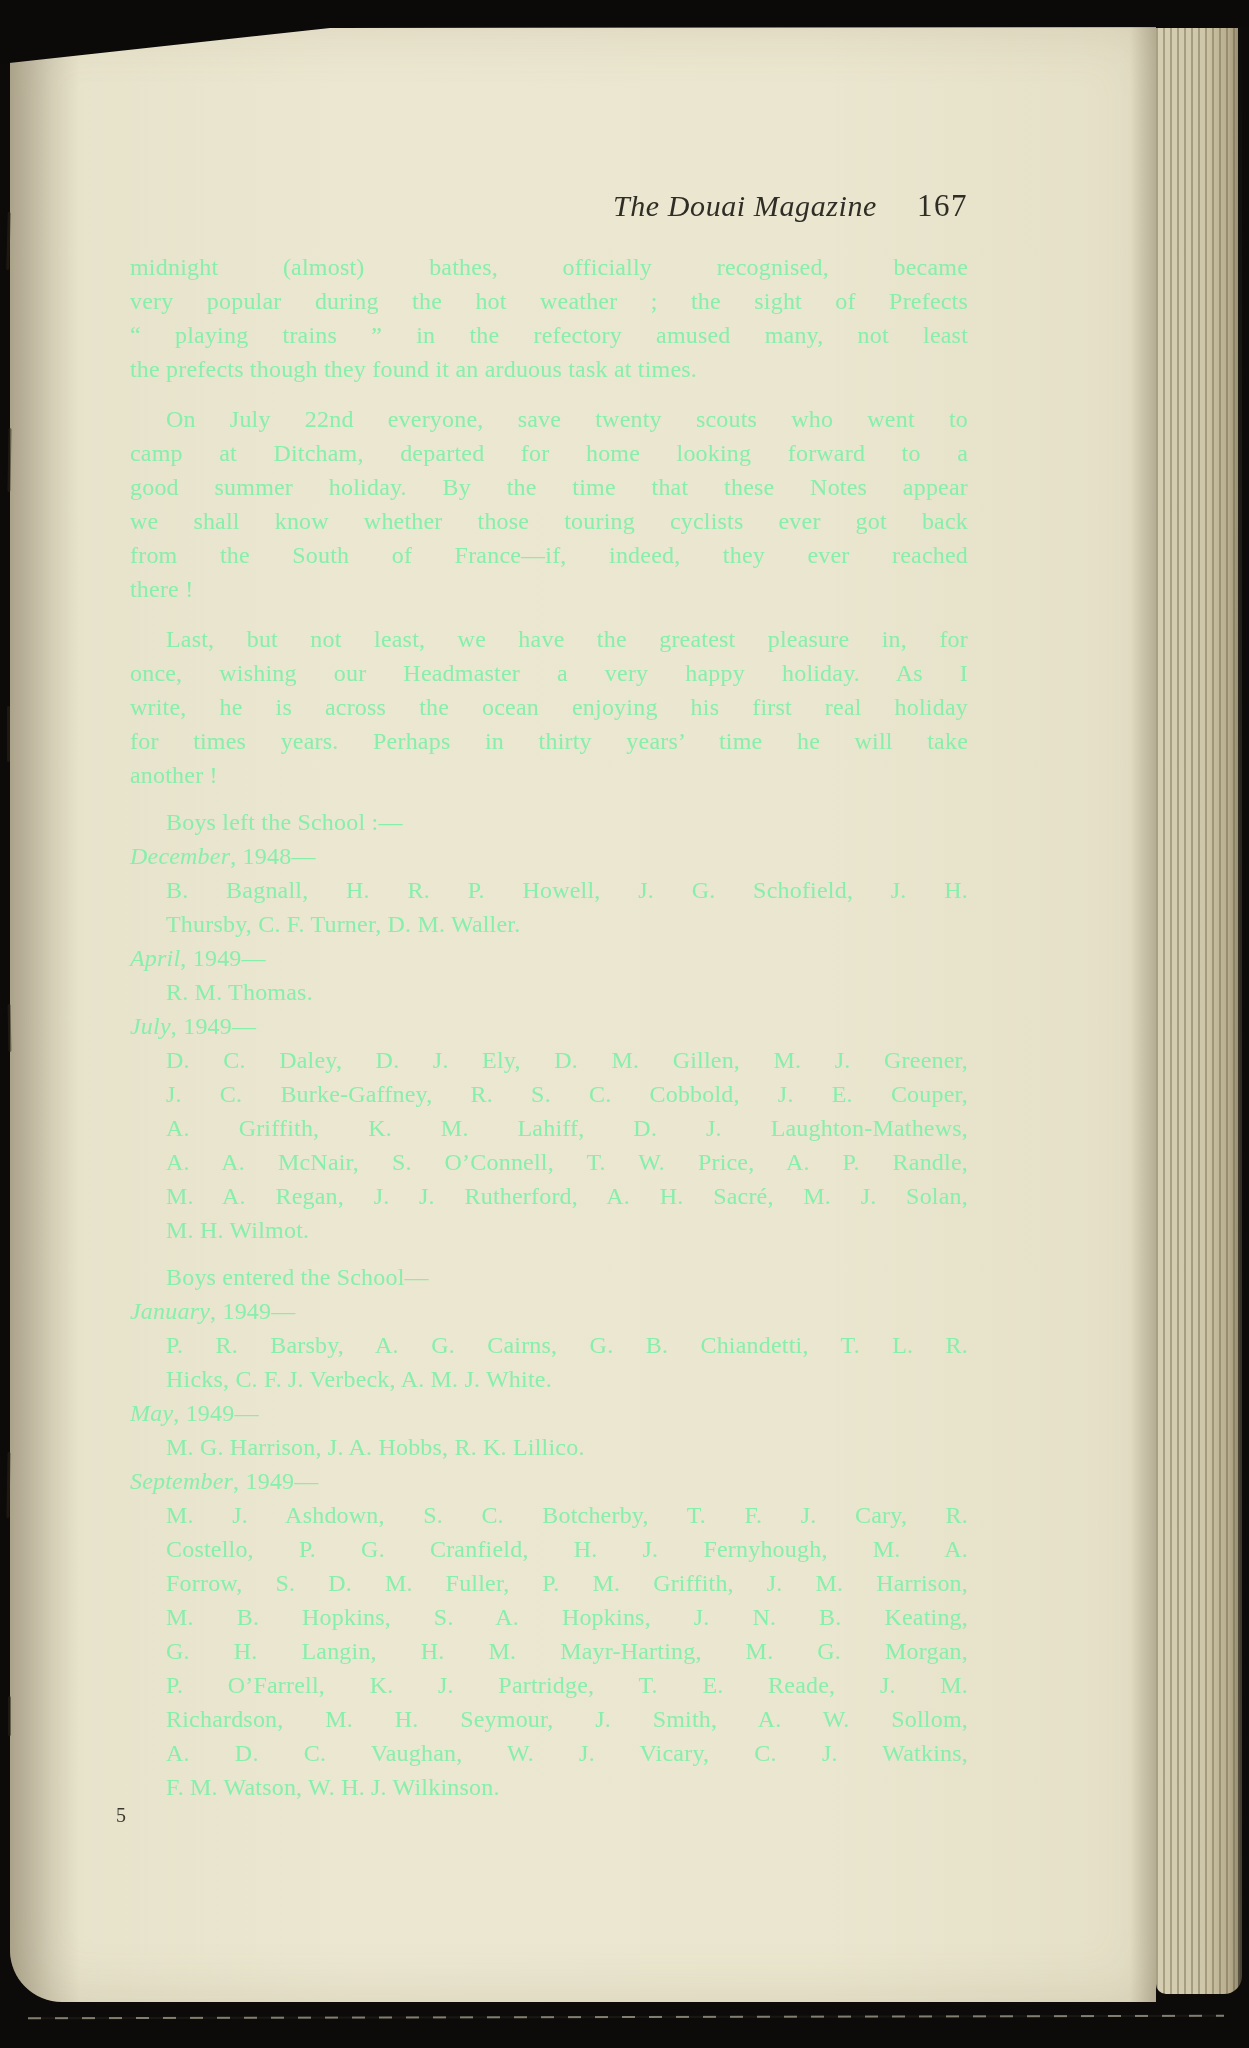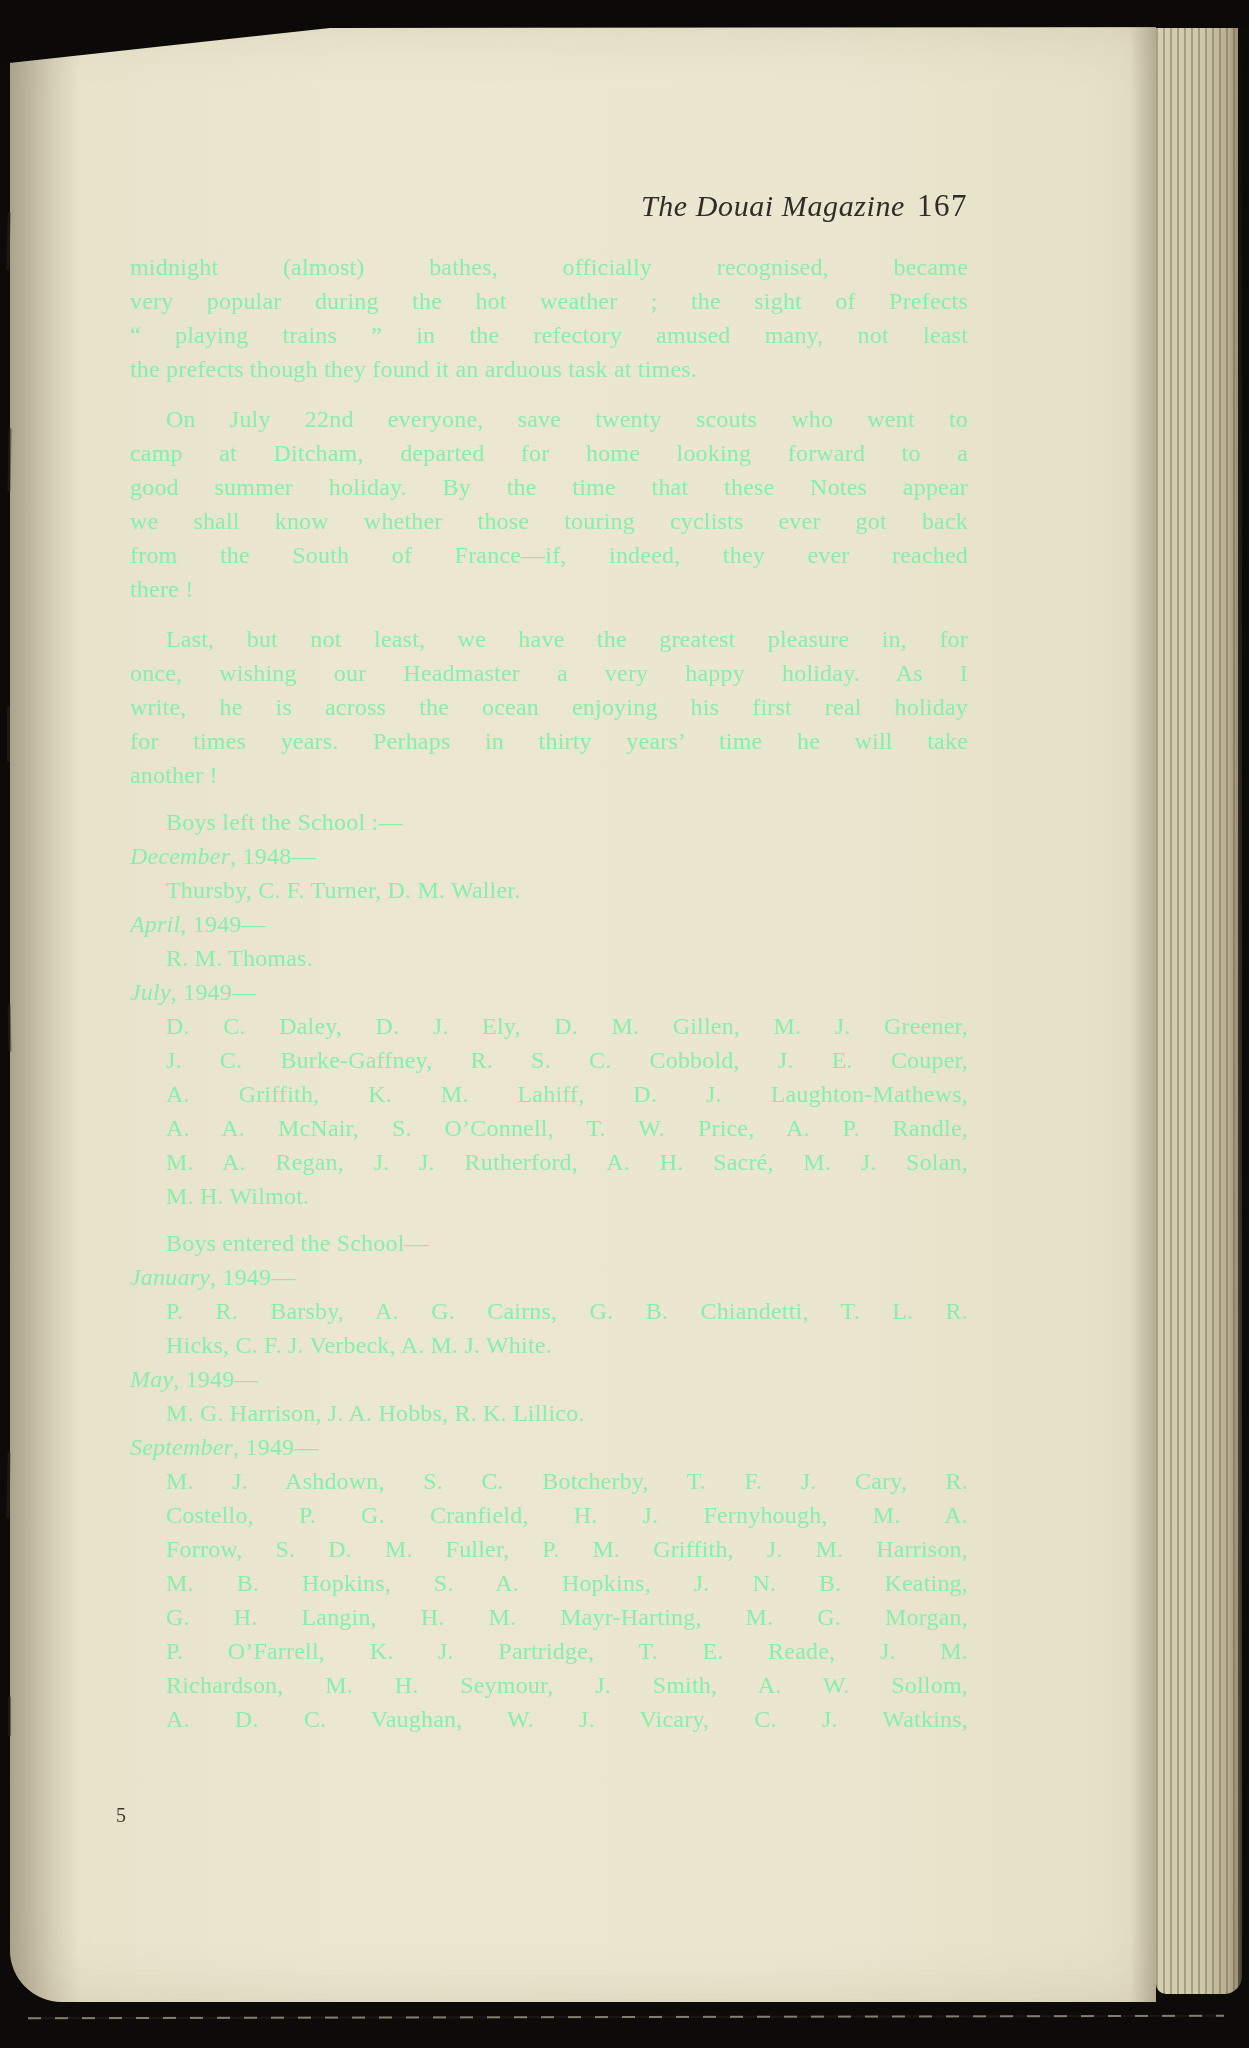--- a/index.html
+++ b/index.html
@@ -54,21 +54,21 @@
   .tick{position:absolute;background:rgba(44,38,26,.55);border-radius:2px;}
   .tick.t1{left:7px;top:212px;width:3px;height:58px;transform:rotate(1.5deg);}
   .tick.t2{left:8px;top:428px;width:3px;height:64px;transform:rotate(1deg);}
   .tick.t3{left:7px;top:706px;width:3px;height:56px;}
   .tick.t4{left:8px;top:1004px;width:3px;height:48px;transform:rotate(-1deg);}
   .tick.t5{left:7px;top:1452px;width:3px;height:66px;transform:rotate(1deg);}
   .tick.t6{left:8px;top:1696px;width:3px;height:40px;}
   
   .running-head{
     position:absolute;left:130px;top:188px;width:838px;
-    display:flex;justify-content:flex-end;align-items:baseline;gap:12px;
+    display:flex;justify-content:flex-end;align-items:baseline;gap:40px;
     color:#2f2d26;
   }
   .running-head .journal{font-style:italic;font-size:30px;letter-spacing:.6px;}
   .running-head .folio{font-size:31px;letter-spacing:1.5px;font-weight:500;}
   
   .content{
     position:absolute;left:130px;top:250px;width:838px;
     font-size:24px;line-height:34px;color:#86efac;letter-spacing:.2px;
   }
   .line{white-space:normal;}
@@ -121,20 +121,21 @@
     <div class="para">
       <div class="line j indent">Last, but not least, we have the greatest pleasure in, for</div>
       <div class="line j">once, wishing our Headmaster a very happy holiday.  As I</div>
       <div class="line j">write, he is across the ocean enjoying his first real holiday</div>
       <div class="line j">for times years.  Perhaps in thirty years’ time he will take</div>
       <div class="line ">another !</div>
     </div>
     <div class="line indent section-heading">Boys left the School :—</div>
     <div class="line date-line"><span class="month">December</span><span>, 1948—</span></div>
     <div>
+      <div class="line indent j">B. Bagnall,  H.  R.  P.  Howell,   J.  G.  Schofield,  J. H.</div>
       <div class="line indent">Thursby,  C. F. Turner,  D. M. Waller.</div>
     </div>
     <div class="line date-line"><span class="month">April</span><span>, 1949—</span></div>
     <div>
       <div class="line indent">R. M. Thomas.</div>
     </div>
     <div class="line date-line"><span class="month">July</span><span>, 1949—</span></div>
     <div>
       <div class="line indent j">D. C. Daley,  D. J. Ely,  D. M. Gillen,  M. J. Greener,</div>
       <div class="line indent j">J. C. Burke-Gaffney,  R. S. C. Cobbold,  J. E. Couper,</div>
@@ -156,16 +157,17 @@
     <div class="line date-line"><span class="month">September</span><span>, 1949—</span></div>
     <div>
       <div class="line indent j">M. J. Ashdown,  S. C. Botcherby,  T. F. J. Cary,  R.</div>
       <div class="line indent j">Costello,  P. G. Cranfield,  H. J. Fernyhough,  M. A.</div>
       <div class="line indent j">Forrow,  S. D. M. Fuller,  P. M. Griffith,  J. M. Harrison,</div>
       <div class="line indent j">M. B. Hopkins,  S. A. Hopkins,  J. N. B. Keating,</div>
       <div class="line indent j">G. H. Langin,  H. M. Mayr-Harting,  M. G. Morgan,</div>
       <div class="line indent j">P. O’Farrell,  K. J. Partridge,  T. E. Reade,  J. M.</div>
       <div class="line indent j">Richardson,  M. H. Seymour,  J. Smith,  A. W. Sollom,</div>
       <div class="line indent j">A. D. C. Vaughan,   W. J. Vicary,    C. J. Watkins,</div>
+      <div class="line indent">F. M. Watson,  W. H. J. Wilkinson.</div>
     </div>
   </div>
 
 <div class="footer-mark">5</div>
 
 </body></html>

